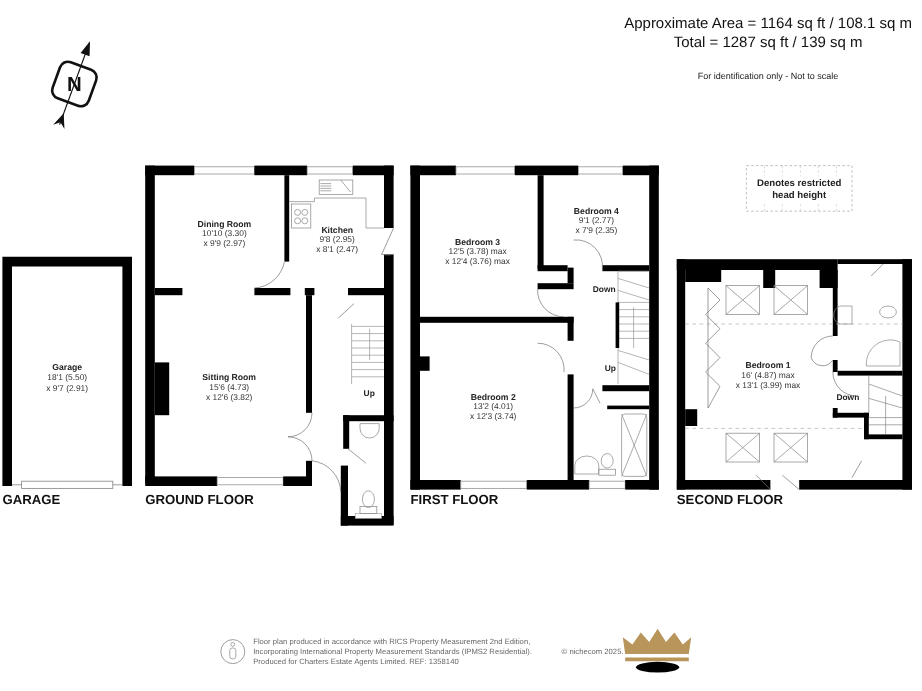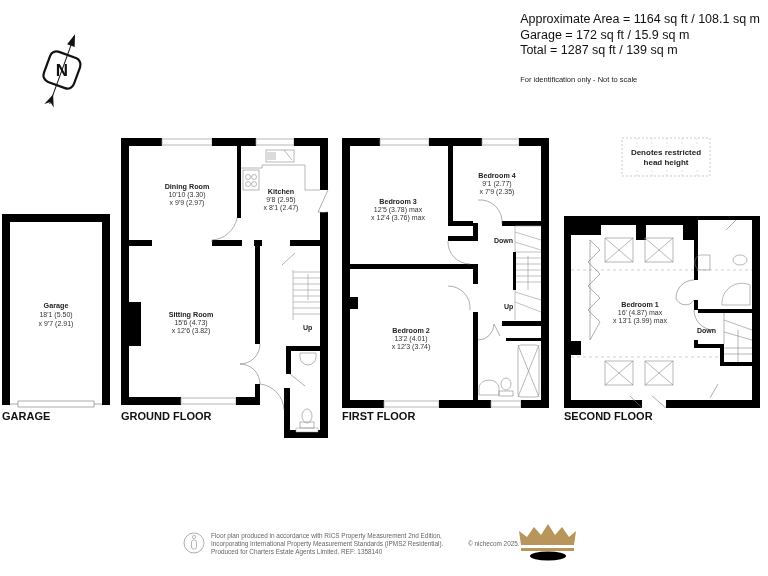--- a/index.html
+++ b/index.html
@@ -1,35 +1,34 @@
 <!DOCTYPE html>
 <html><head>
 <meta charset="utf-8">
 <style>
   html, body { margin:0; padding:0; background:#ffffff; }
   body { width:768px; height:576px; position:relative; overflow:hidden; font-family:"Liberation Sans", sans-serif; color:#111; }
-  .areas { position:absolute; right:8px; top:12px; text-align:left; }
+  .areas { position:absolute; right:8px; top:12px; text-align:center; }
   .areas .line { font-size:12.5px; line-height:15.5px; color:#111; }
   .areas .note { font-size:7.5px; margin-top:16px; color:#222; }
   svg.plan { position:absolute; left:0; top:0; }
   .room-name { font-family:"Liberation Sans", sans-serif; font-weight:bold; font-size:7.2px; fill:#222; }
   .room-dim { font-family:"Liberation Sans", sans-serif; font-size:7px; fill:#333; }
   .floor-label { font-family:"Liberation Sans", sans-serif; font-weight:bold; font-size:11px; fill:#111; }
   .stair-label { font-family:"Liberation Sans", sans-serif; font-weight:bold; font-size:7px; fill:#222; }
   .legend-text { font-family:"Liberation Sans", sans-serif; font-weight:bold; font-size:8px; fill:#222; }
   .footer { position:absolute; left:185px; top:530px; width:400px; }
   .footer .txt { position:absolute; left:26px; top:2px; font-size:6.4px; line-height:8px; color:#666; white-space:nowrap; }
   .footer .copy { position:absolute; left:283px; top:10px; font-size:6.4px; color:#666; white-space:nowrap; }
 </style>
 </head>
 <body>
 
 <div class="areas">
   <div class="line">Approximate Area = 1164 sq ft / 108.1 sq m</div>
-  <div class="line">Garage = 172 sq ft / 15.9  sq m</div>
   <div class="line">Total = 1287 sq ft / 139 sq m</div>
   <div class="note">For identification only - Not to scale</div>
 </div>
 
 <svg class="plan" width="768" height="576" viewBox="0 0 768 576">
 
   <g>
     <g transform="rotate(20 62 70)">
       <rect x="46" y="54" width="32" height="32" rx="7" fill="#fff" stroke="#111" stroke-width="2.2"></rect>
       <line x1="62" y1="34" x2="62" y2="106" stroke="#111" stroke-width="1"></line>

